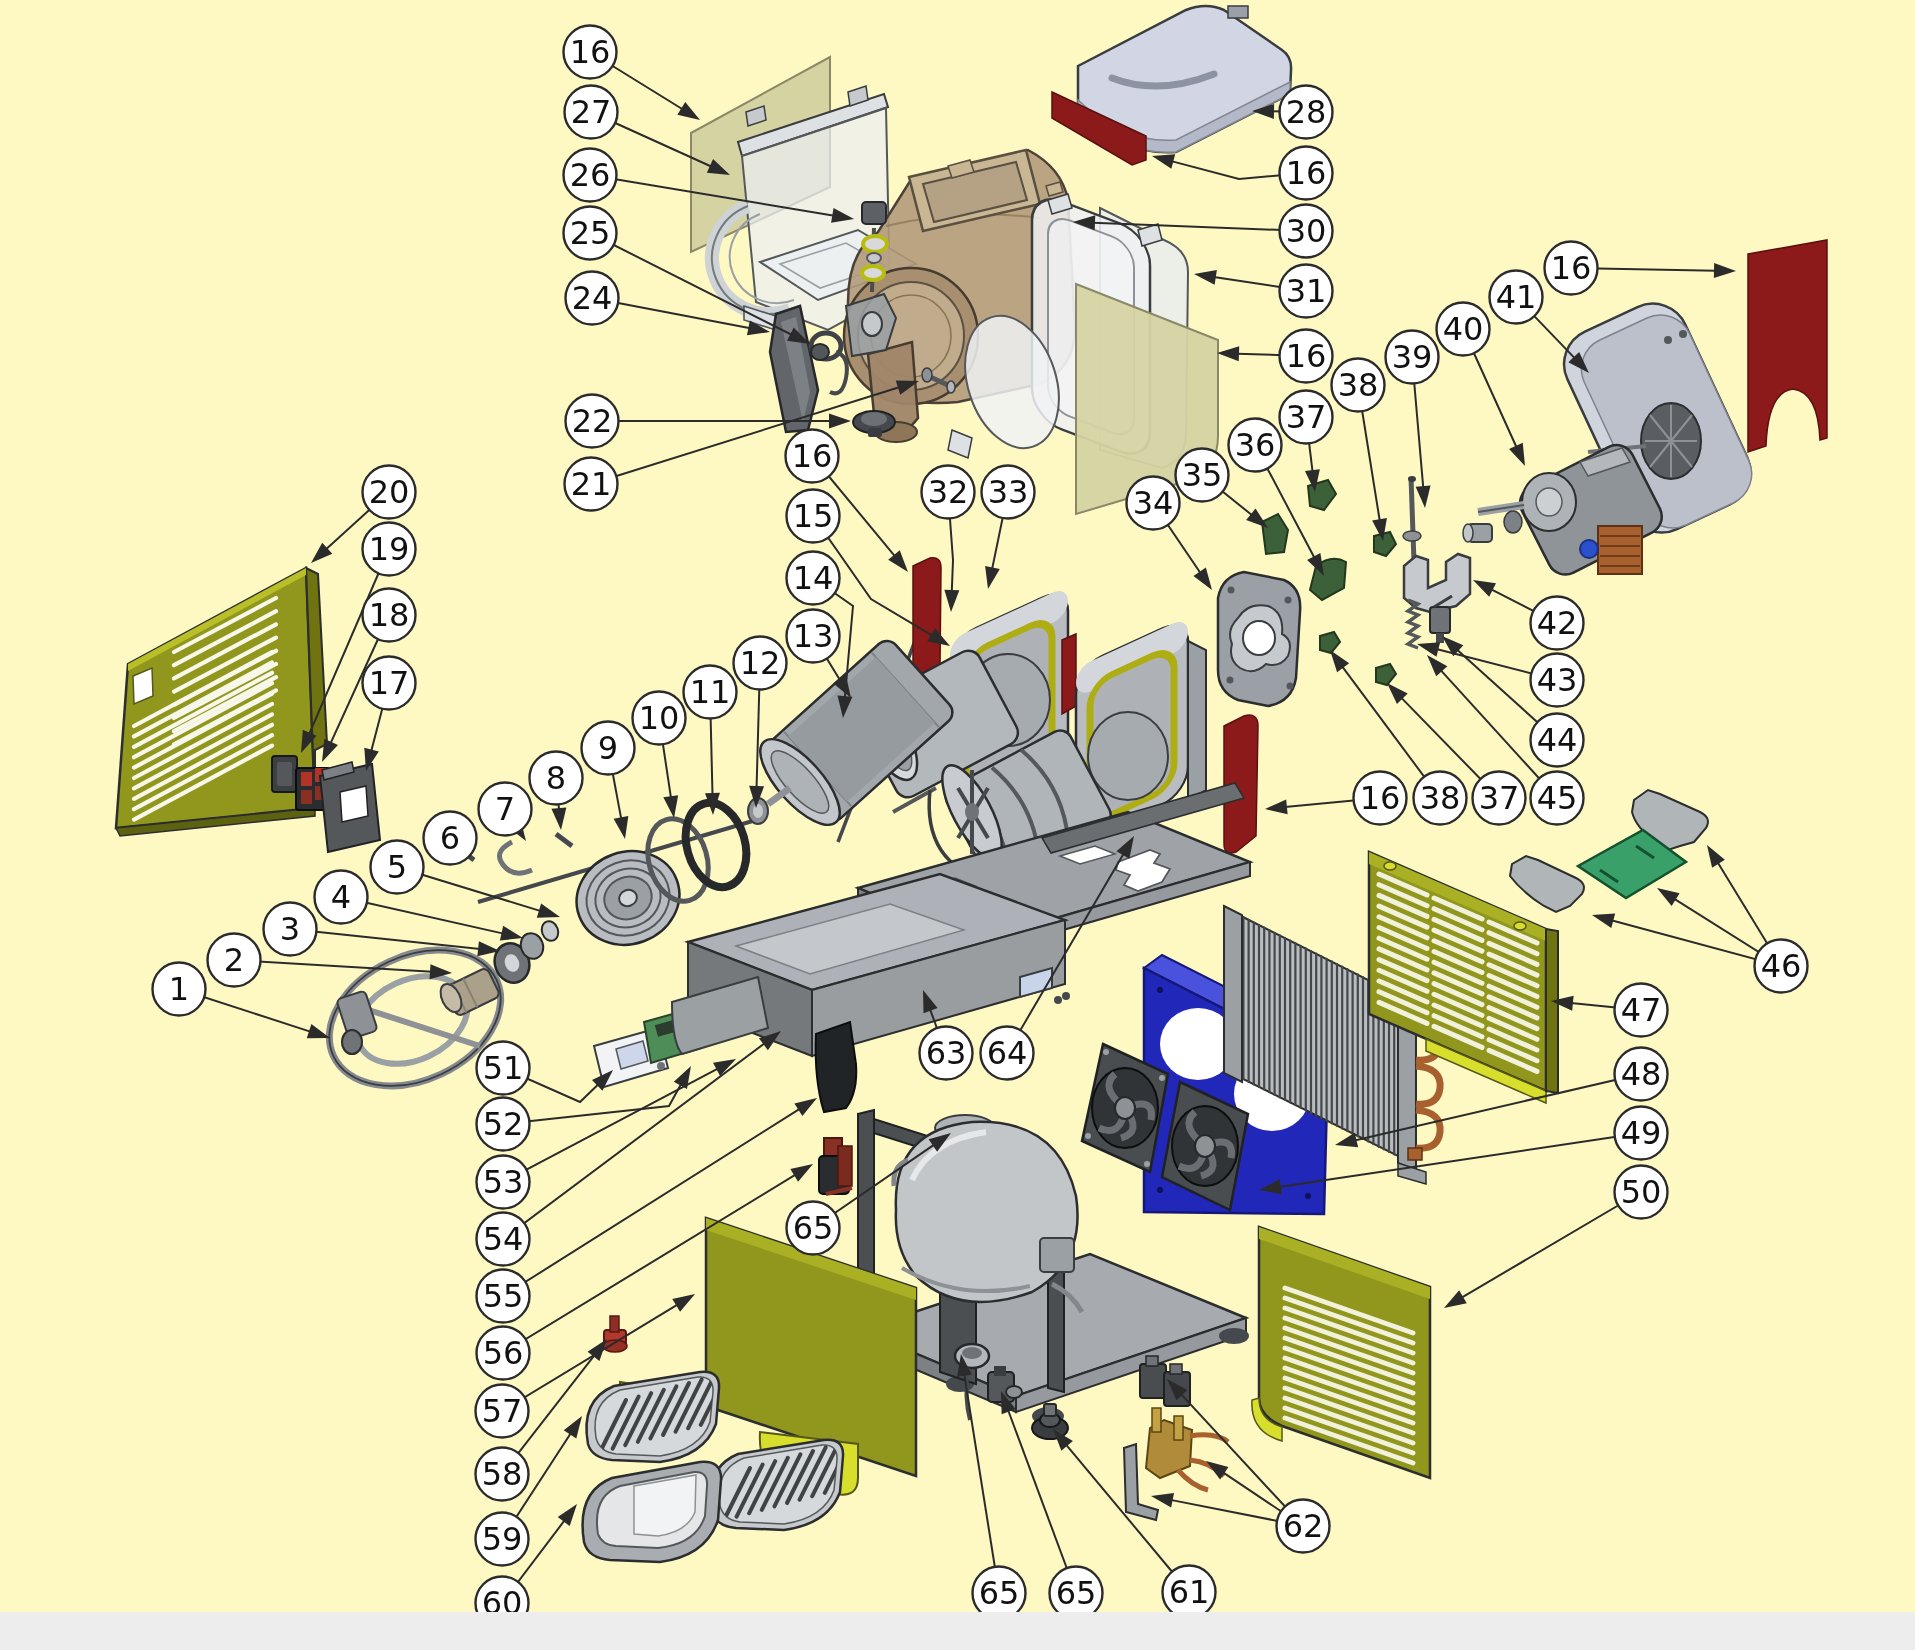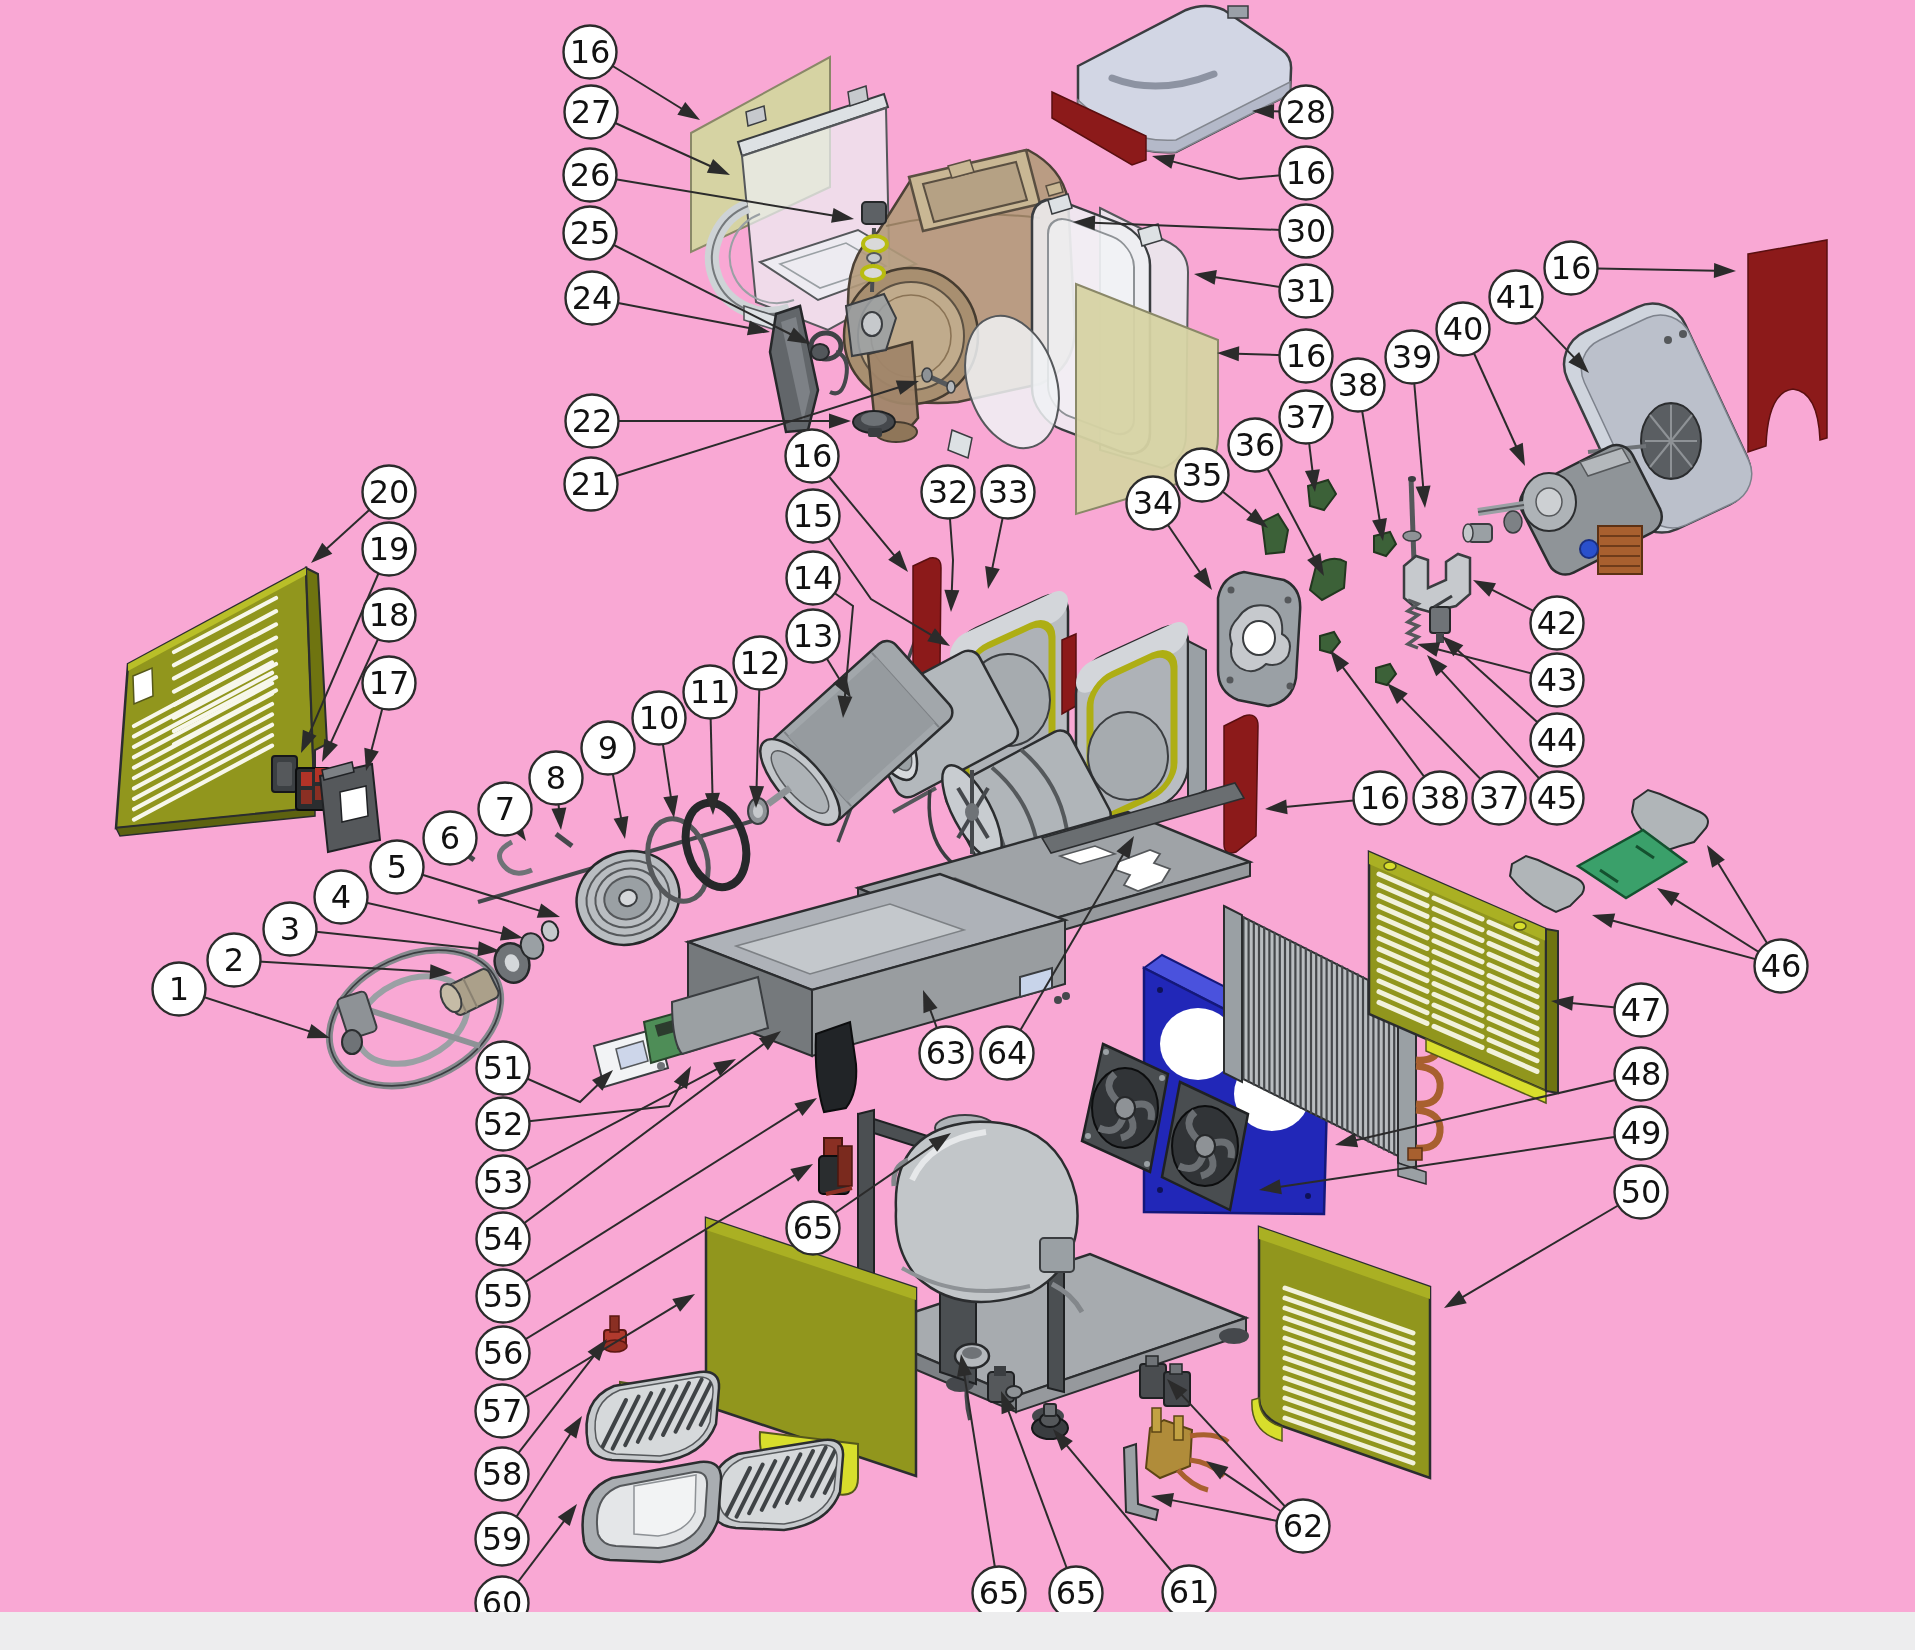--- a/index.html
+++ b/index.html
@@ -1,16 +1,16 @@
 <!DOCTYPE html>
 <html><head>
 <meta charset="utf-8">
 <style>
   html,body{margin:0;padding:0;background:#ffffff;}
-  #stage{position:relative;width:1915px;height:1650px;background:#f9a8d4;overflow:hidden;}
+  #stage{position:relative;width:1915px;height:1650px;background:#fef9c3;overflow:hidden;}
   svg{display:block;}
   text.balloon-num{font-family:"DejaVu Sans","Liberation Sans",sans-serif;font-weight:400;fill:#111;}
 </style>
 </head>
 <body>
 
 <div id="stage">
 <svg id="art" viewBox="0 0 1915 1650" width="1915" height="1650">
 
   <g>

